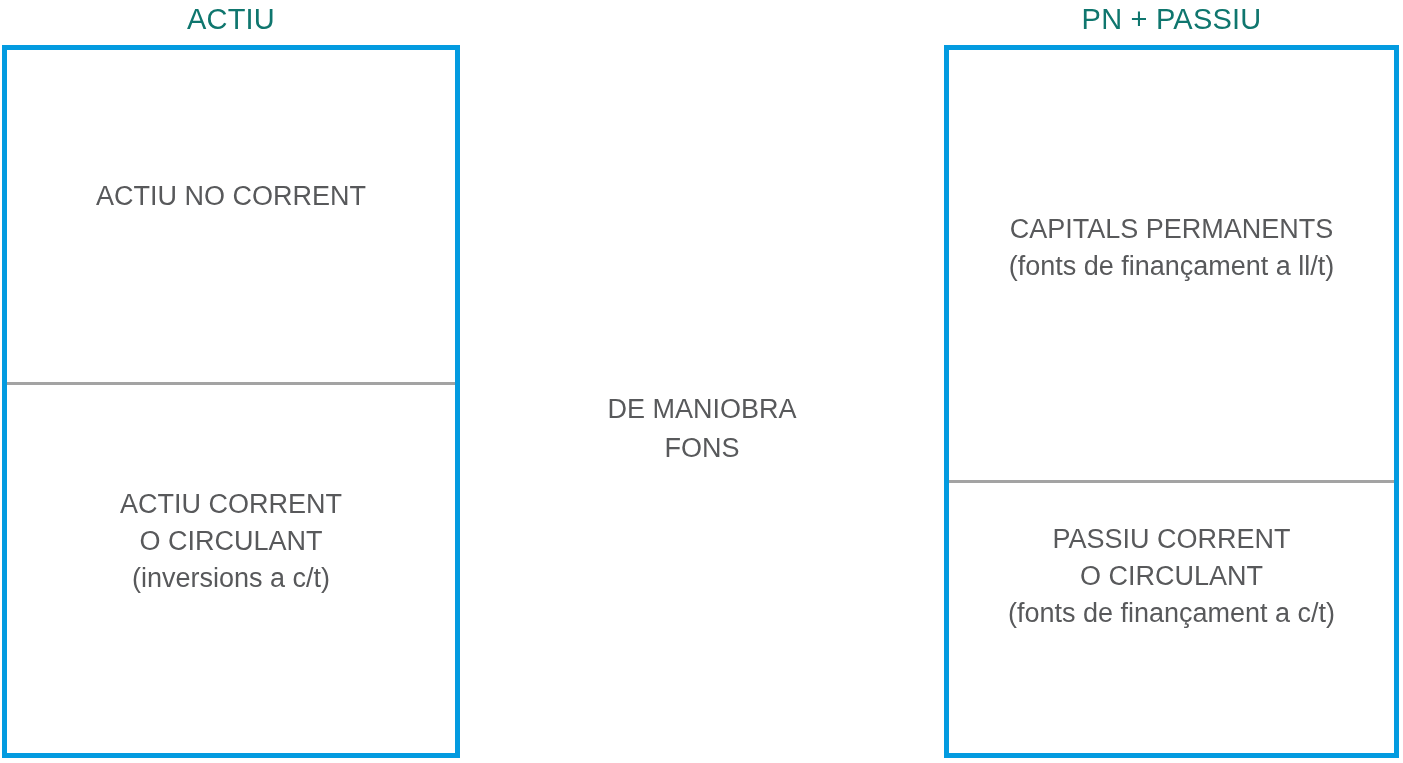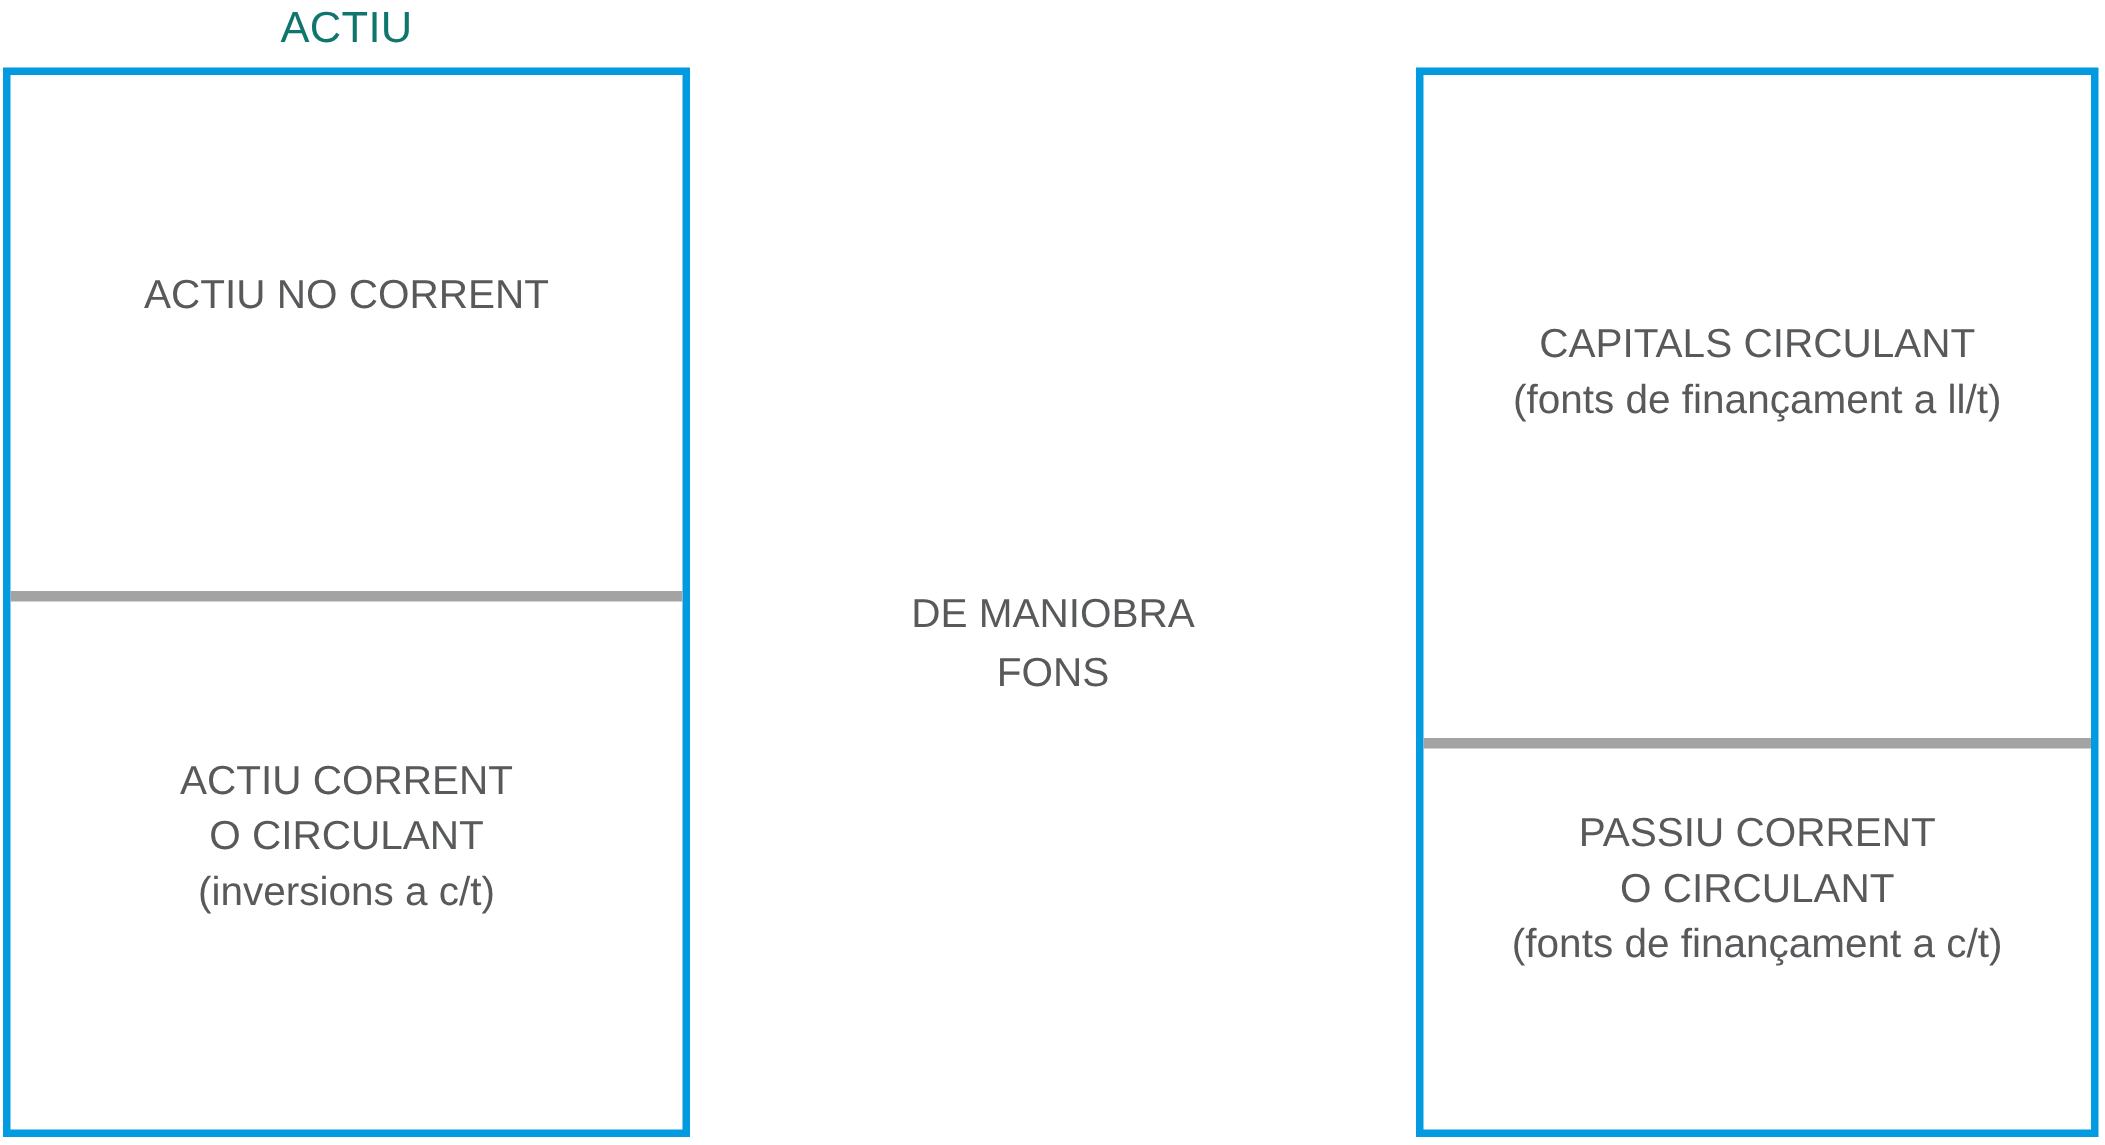--- a/index.html
+++ b/index.html
@@ -47,21 +47,21 @@
 
   .bs-block {
     position: relative;
     box-sizing: border-box;
     display: flex;
     flex-direction: column;
     justify-content: center;
     align-items: center;
     overflow: hidden;
   }
-  .bs-block + .bs-block { border-top: 7px solid #a3a3a3; margin-top: 12px; }
+  .bs-block + .bs-block { border-top: 3px solid #a3a3a3; }
 
   
   #block-actiu-no-corrent { height: 332px; justify-content: flex-start; padding-top: 128px; }
   #block-actiu-corrent    { flex: 1 1 auto; justify-content: flex-start; padding-top: 101px; }
 
   
   #block-capitals-permanents { height: 430px; justify-content: flex-start; padding-top: 161px; }
   #block-passiu-corrent      { flex: 1 1 auto; justify-content: flex-start; padding-top: 38px; }
 
   .bs-line {
@@ -82,39 +82,40 @@
   }
   #fons-de-maniobra .bs-line { line-height: 39px; }
 </style>
 </head>
 <body>
 
 <div class="canvas">
 
   <div class="col-title" id="title-actiu">ACTIU</div>
 
+  <div class="col-title" id="title-passiu">PN + PASSIU</div>
 
   <div class="bs-column" id="column-actiu">
 
     <div class="bs-block" id="block-actiu-no-corrent">
       <div class="bs-line">ACTIU NO CORRENT</div>
     </div>
 
     <div class="bs-block" id="block-actiu-corrent">
       <div class="bs-line">ACTIU CORRENT</div>
       <div class="bs-line">O CIRCULANT</div>
       <div class="bs-line">(inversions a c/t)</div>
     </div>
 
   </div>
 
   <div class="bs-column" id="column-passiu">
 
     <div class="bs-block" id="block-capitals-permanents">
-      <div class="bs-line">CAPITALS CIRCULANT</div>
+      <div class="bs-line">CAPITALS PERMANENTS</div>
       <div class="bs-line">(fonts de finançament a ll/t)</div>
     </div>
 
     <div class="bs-block" id="block-passiu-corrent">
       <div class="bs-line">PASSIU CORRENT</div>
       <div class="bs-line">O CIRCULANT</div>
       <div class="bs-line">(fonts de finançament a c/t)</div>
     </div>
 
   </div>

